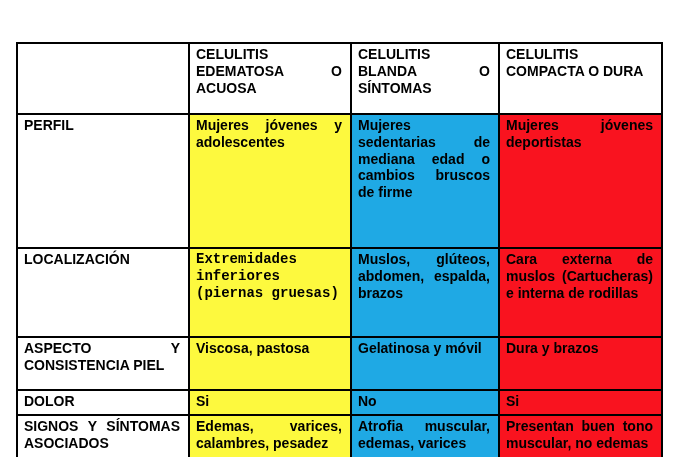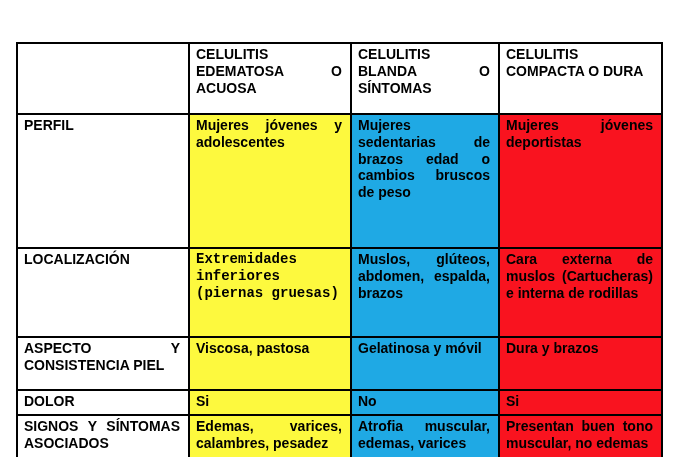--- a/index.html
+++ b/index.html
@@ -56,21 +56,21 @@
     <tr class="r-header">
       <th></th>
       <th>CELULITIS EDEMATOSA O ACUOSA</th>
       <th>CELULITIS BLANDA O SÍNTOMAS</th>
       <th>CELULITIS COMPACTA O DURA</th>
     </tr>
 
     <tr class="r-perfil">
       <td>PERFIL</td>
       <td style="background: rgb(253, 249, 62);">Mujeres jóvenes y adolescentes</td>
-      <td style="background: rgb(31, 169, 228);">Mujeres sedentarias de brazos edad o cambios bruscos de peso</td>
+      <td style="background: rgb(31, 169, 228);">Mujeres sedentarias de mediana edad o cambios bruscos de firme</td>
       <td style="background: rgb(249, 19, 31);">Mujeres jóvenes deportistas</td>
     </tr>
 
     <tr class="r-localizacion">
       <td>LOCALIZACIÓN</td>
       <td style="background: rgb(253, 249, 62); font-family: Liberation Mono, monospace;">Extremidades inferiores (piernas gruesas)</td>
       <td style="background: rgb(31, 169, 228);">Muslos, glúteos, abdomen, espalda, brazos</td>
       <td style="background: rgb(249, 19, 31);">Cara externa de muslos (Cartucheras) e interna de rodillas</td>
     </tr>
 

